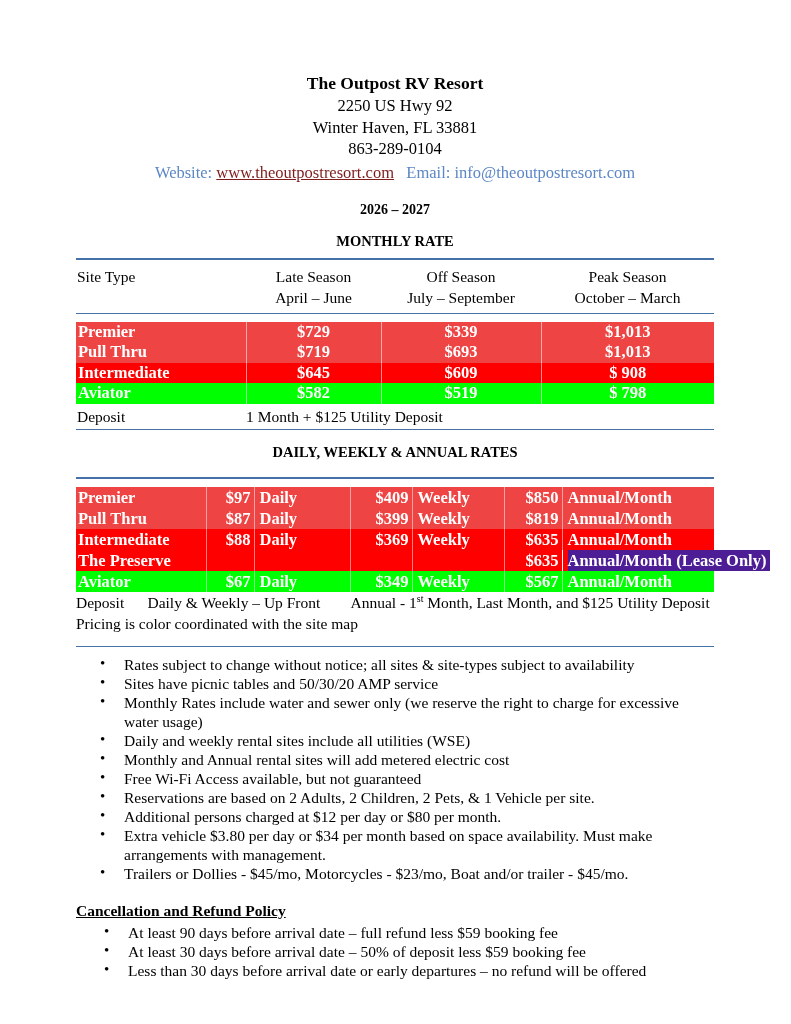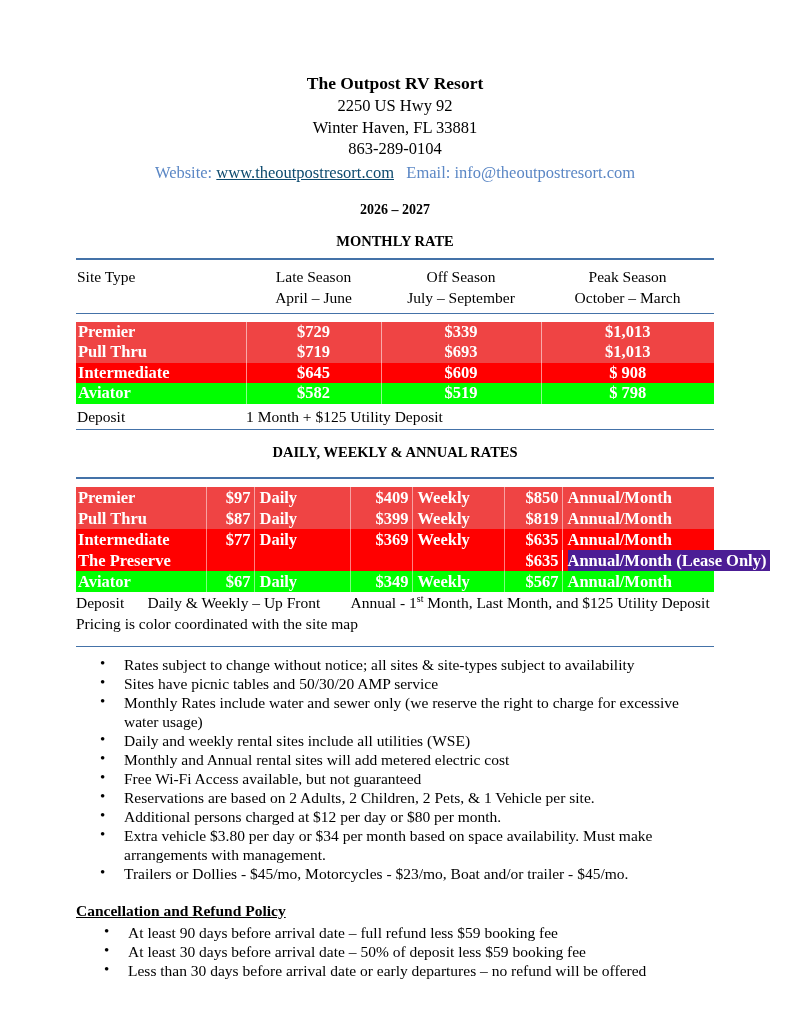--- a/index.html
+++ b/index.html
@@ -42,21 +42,21 @@
     line-height: 23px;
   }
   .contact-line {
     text-align: center;
     font-size: 16.5px;
     line-height: 25px;
     color: #5b87c5;
     white-space: pre;
   }
   .contact-line .weblink {
-    color: #0c4a6e;
+    color: #7f1d1d;
     text-decoration: underline;
   }
   .contact-line .label { color: #5b87c5; }
 
   .year-line {
     text-align: center;
     font-weight: bold;
     font-size: 14px;
     line-height: 18px;
     margin-top: 16px;
@@ -335,21 +335,21 @@
         <td class="lbl">Pull Thru</td>
         <td class="amt">$87</td>
         <td class="unit">Daily</td>
         <td class="amt">$399</td>
         <td class="unit">Weekly</td>
         <td class="amt">$819</td>
         <td class="unit nobord">Annual/Month</td>
       </tr>
       <tr class="drow bg-red">
         <td class="lbl">Intermediate</td>
-        <td class="amt">$77</td>
+        <td class="amt">$88</td>
         <td class="unit">Daily</td>
         <td class="amt">$369</td>
         <td class="unit">Weekly</td>
         <td class="amt">$635</td>
         <td class="unit nobord">Annual/Month</td>
       </tr>
       <tr class="drow bg-red preserve">
         <td class="lbl">The Preserve</td>
         <td class="amt"></td>
         <td class="unit"></td>

